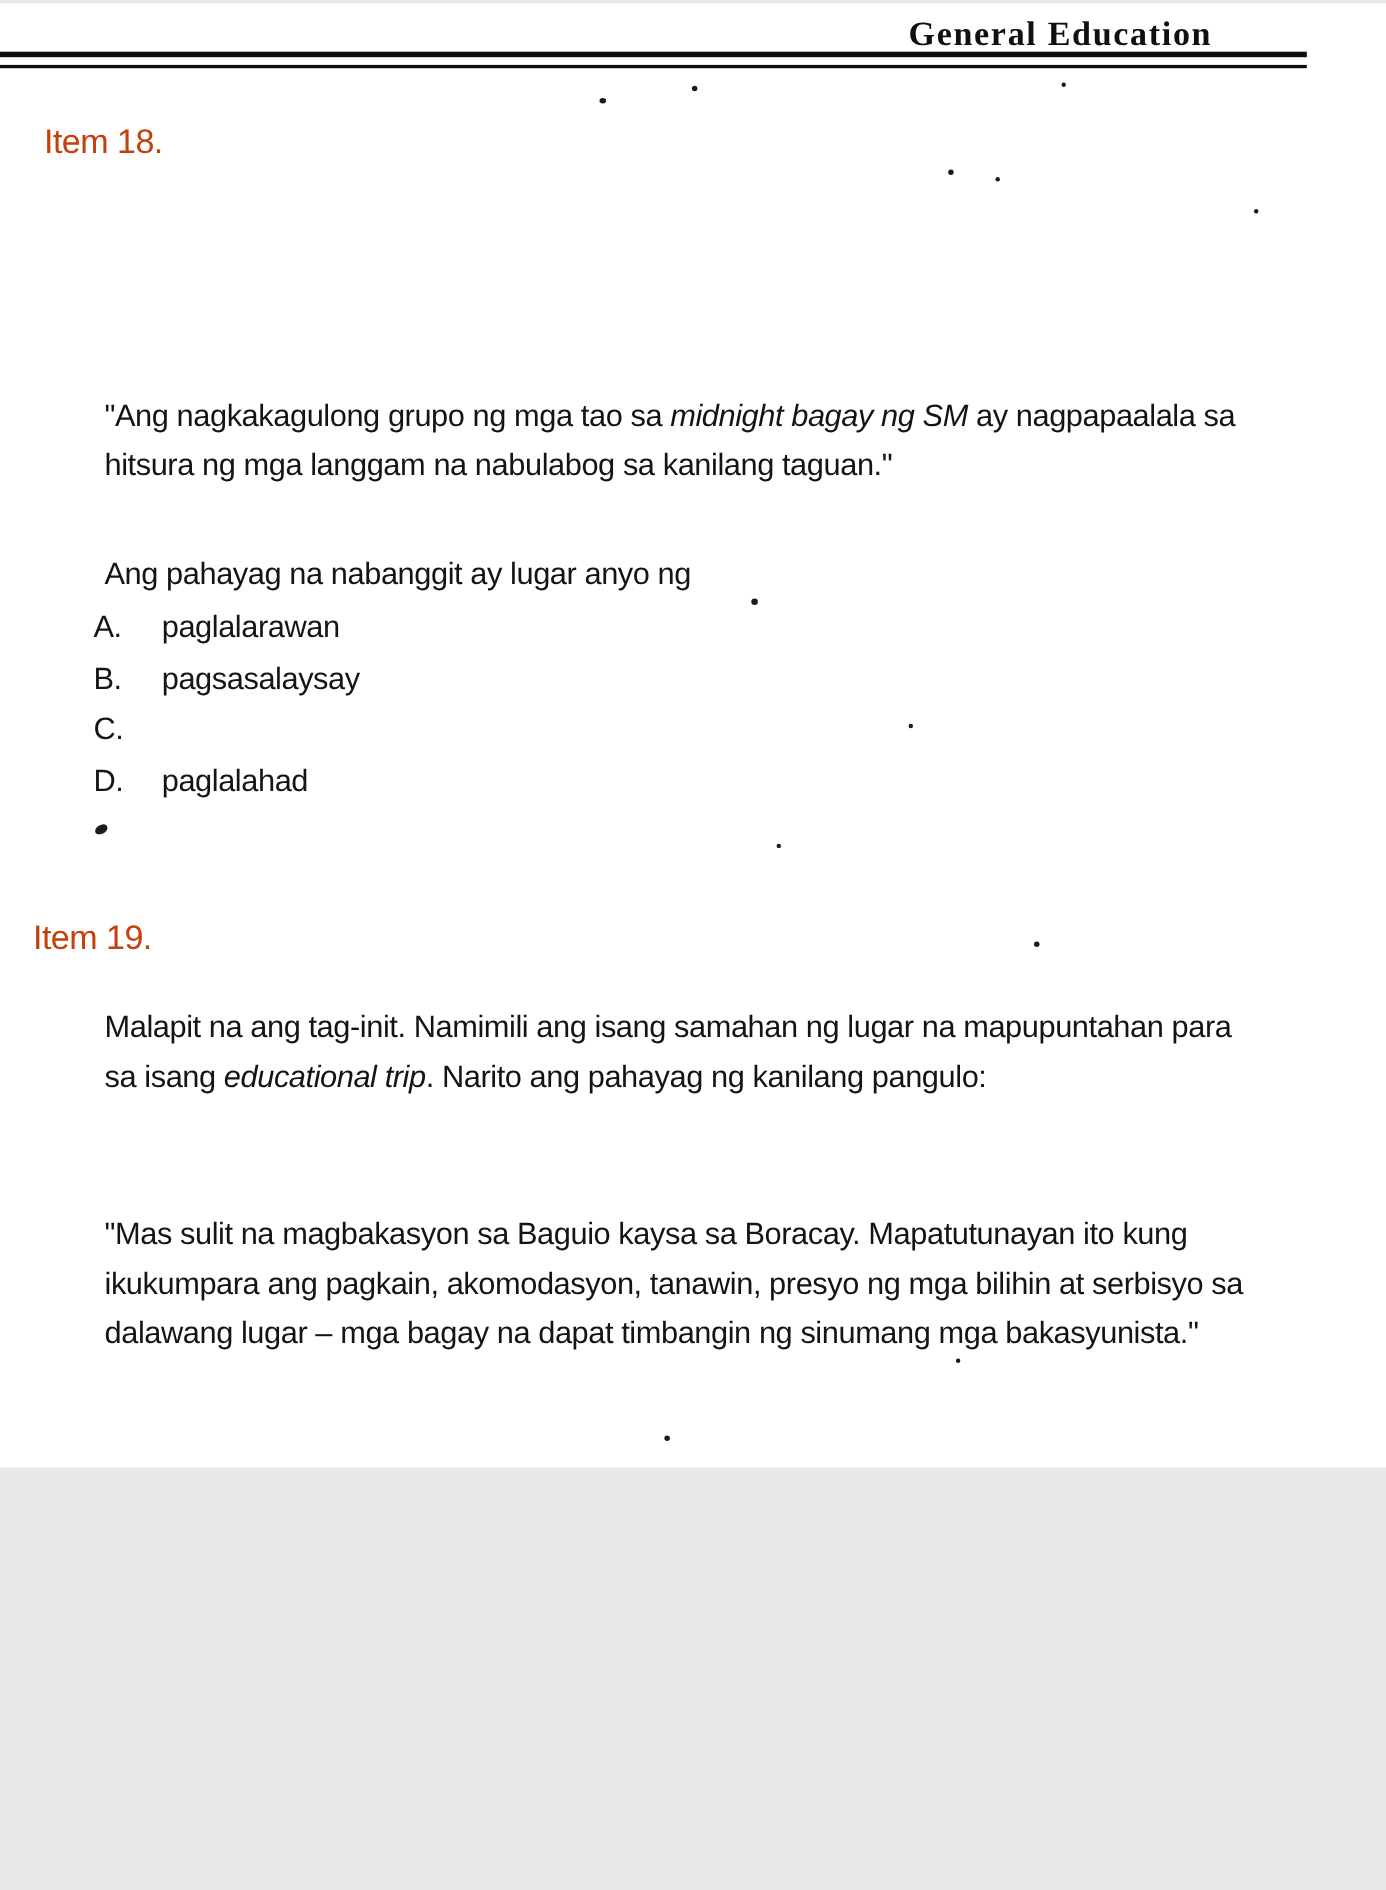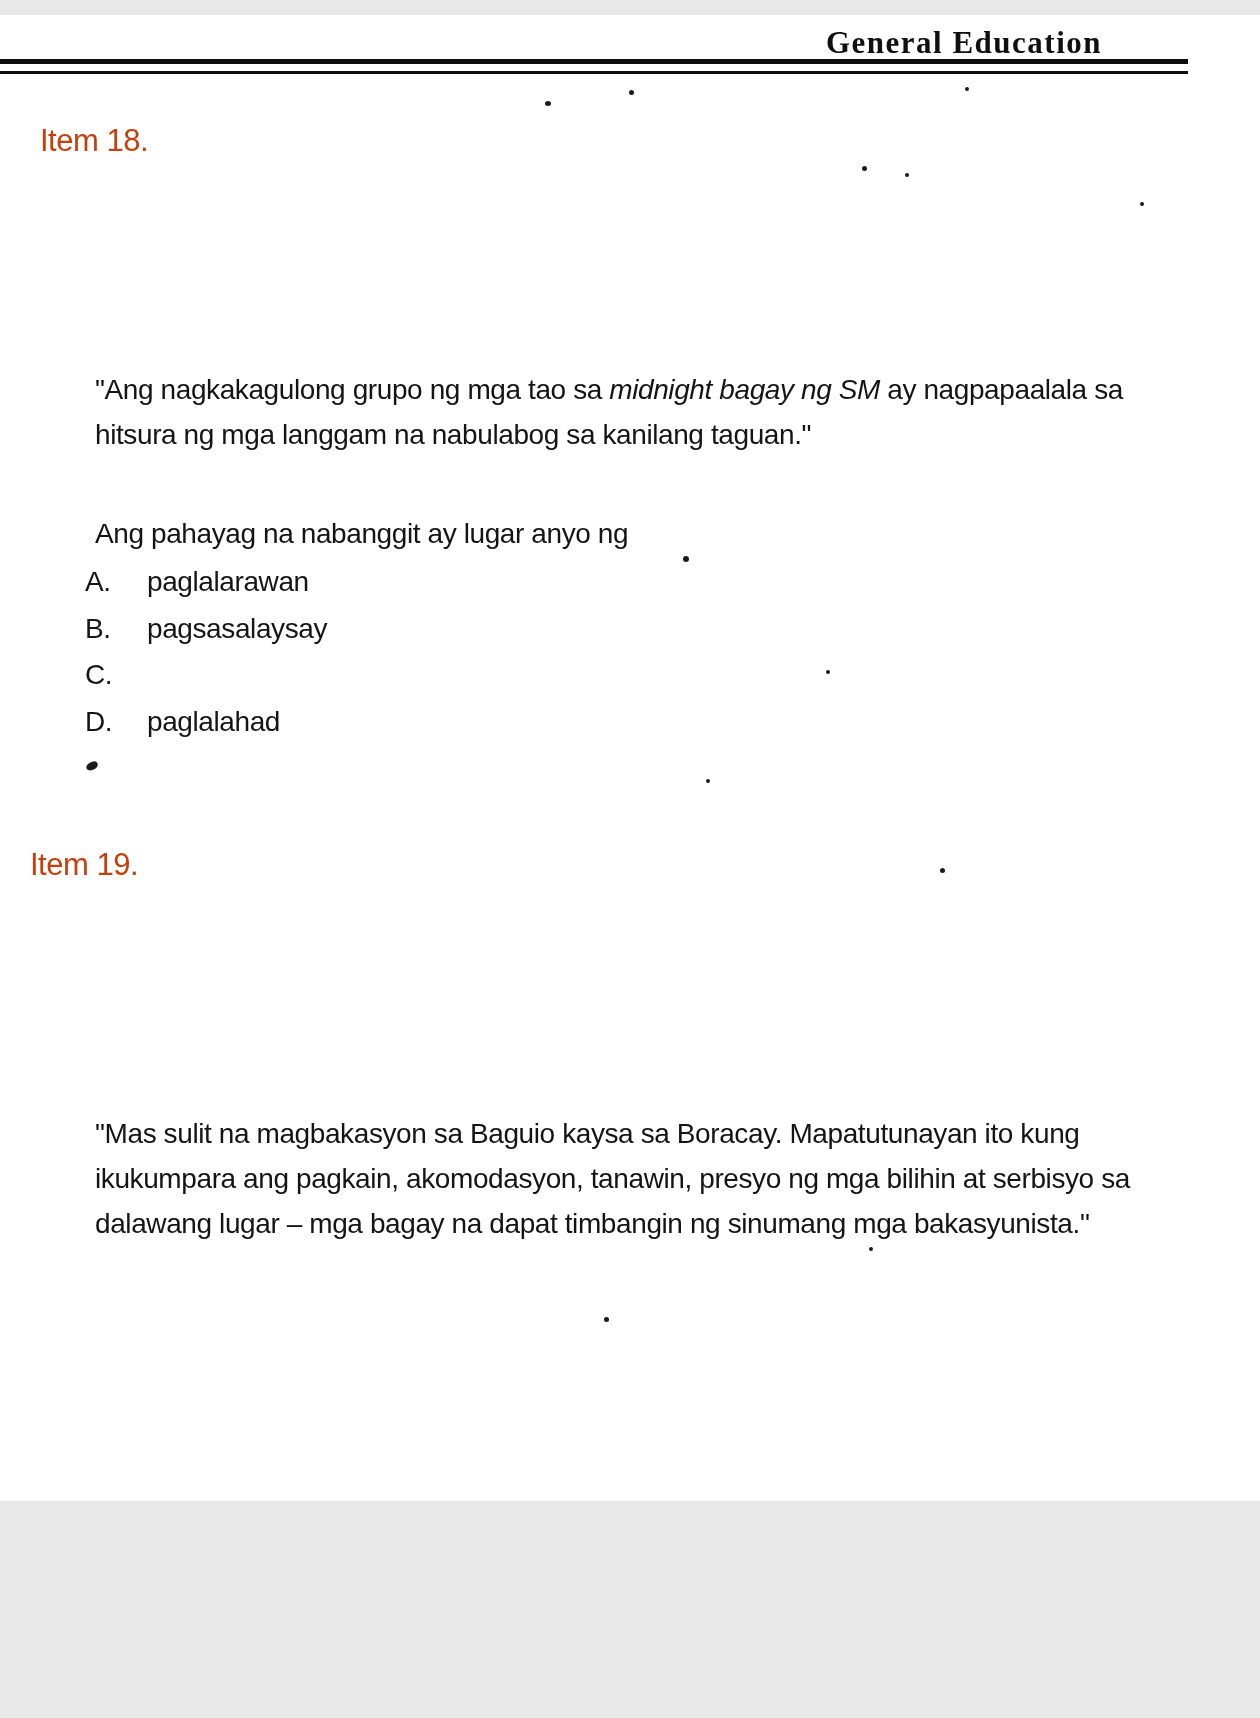--- a/index.html
+++ b/index.html
@@ -1,19 +1,19 @@
 <!DOCTYPE html>
 <html><head>
 <meta charset="utf-8">
 <style>
   html,body{margin:0;padding:0;background:#e8e8e8;}
   .page{
     position:relative;
-    width:1260px;height:1486px;
-    margin:15px auto;
+    width:1260px;height:1331px;
+    margin:3px auto;
     background:#ffffff;
     overflow:hidden;
     font-family:"Liberation Sans",sans-serif;
     color:#151515;
   }
   
   .masthead{
     position:absolute;top:10px;right:158px;
     font-family:"Liberation Serif",serif;
     font-weight:bold;font-size:31px;letter-spacing:1.5px;
@@ -92,20 +92,23 @@
       <span class="option-letter">C.</span>
     </div>
     <div class="option-row">
       <span class="option-letter">D.</span>
       <span>paglalahad</span>
     </div>
   </div>
 
   <div class="item-label" style="top:832px;left:30px;">Item 19.</div>
 
+  <p class="para" style="top:908px;width:1060px;margin:0;">
+    <span>Malapit na ang tag-init. Namimili ang isang samahan ng lugar na mapupuntahan para sa isang </span><span class="em">educational trip</span><span>. Narito ang pahayag ng kanilang pangulo:</span>
+  </p>
 
   <p class="para" style="top:1096px;width:1050px;margin:0;">"Mas sulit na magbakasyon sa Baguio kaysa sa Boracay. Mapatutunayan ito kung ikukumpara ang pagkain, akomodasyon, tanawin, presyo ng mga bilihin at serbisyo sa dalawang lugar – mga bagay na dapat timbangin ng sinumang mga bakasyunista."</p>
 
 
   <div class="bottom-rule"></div>
   <div class="author">Dr. Boracay R. Emperado</div>
   <div class="edge-dashes"></div>
 
   <i class="dot" style="left:545px;top:86px;width:6px;height:5px;"></i>
   <i class="dot" style="left:629px;top:75px;width:5px;height:5px;"></i>

